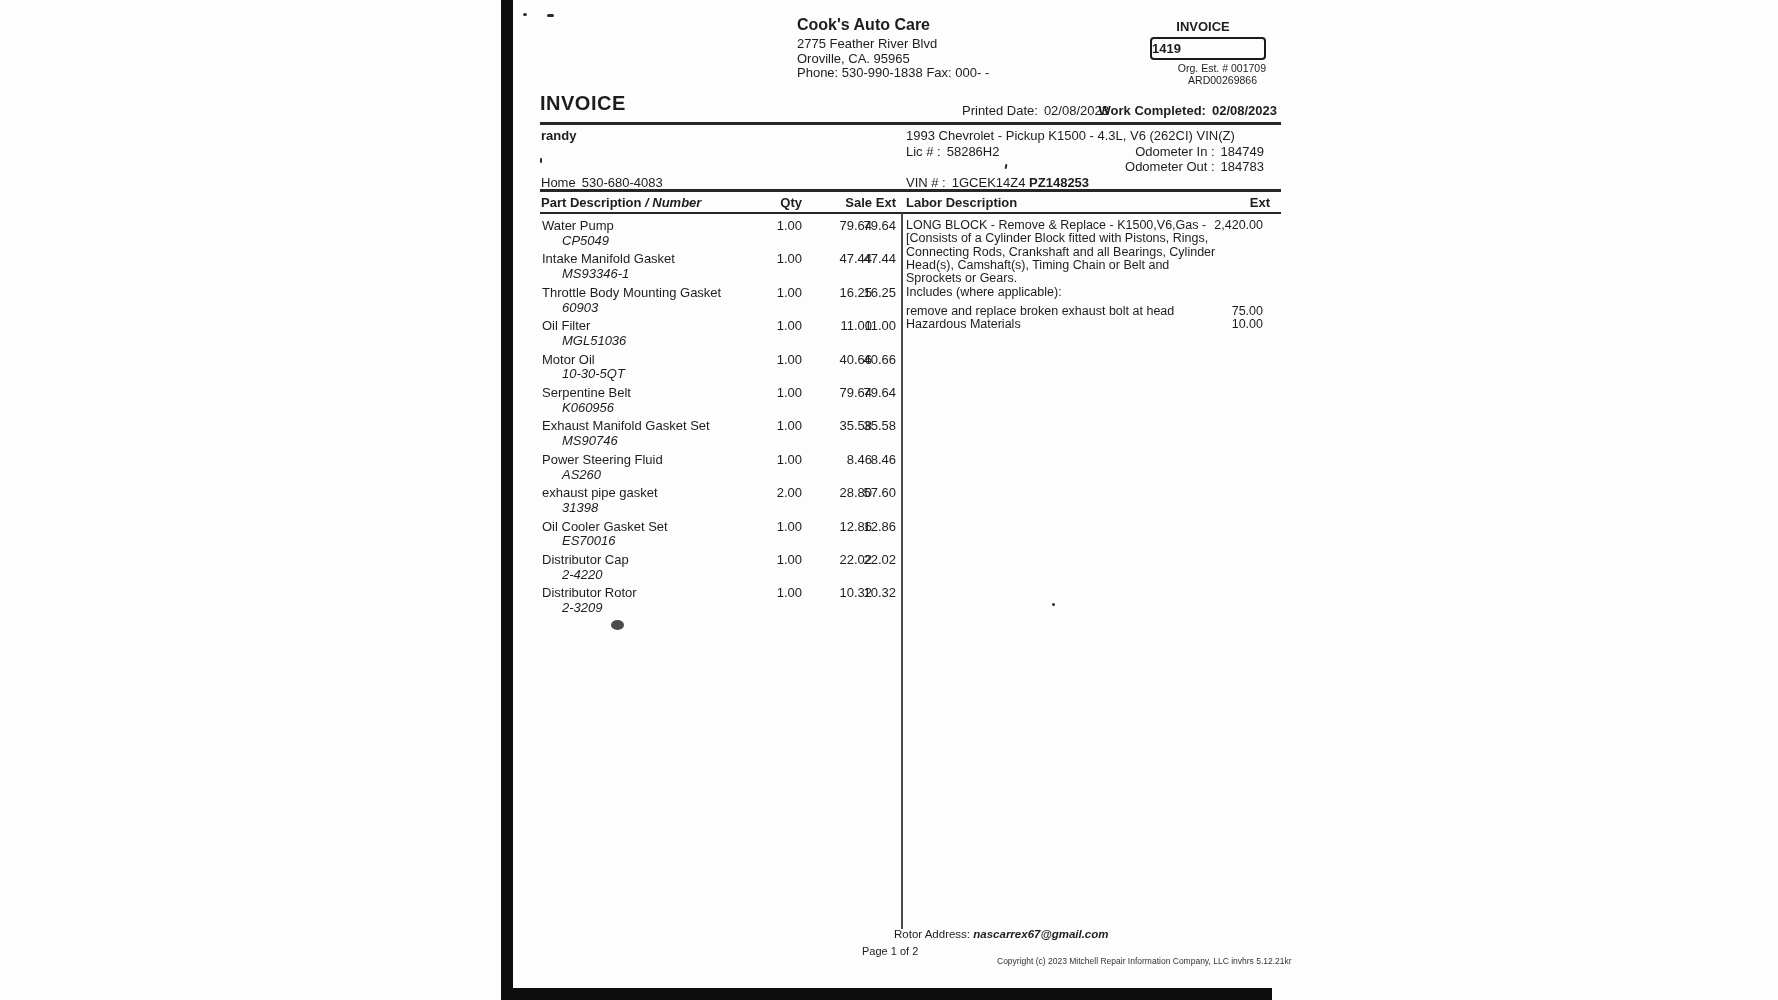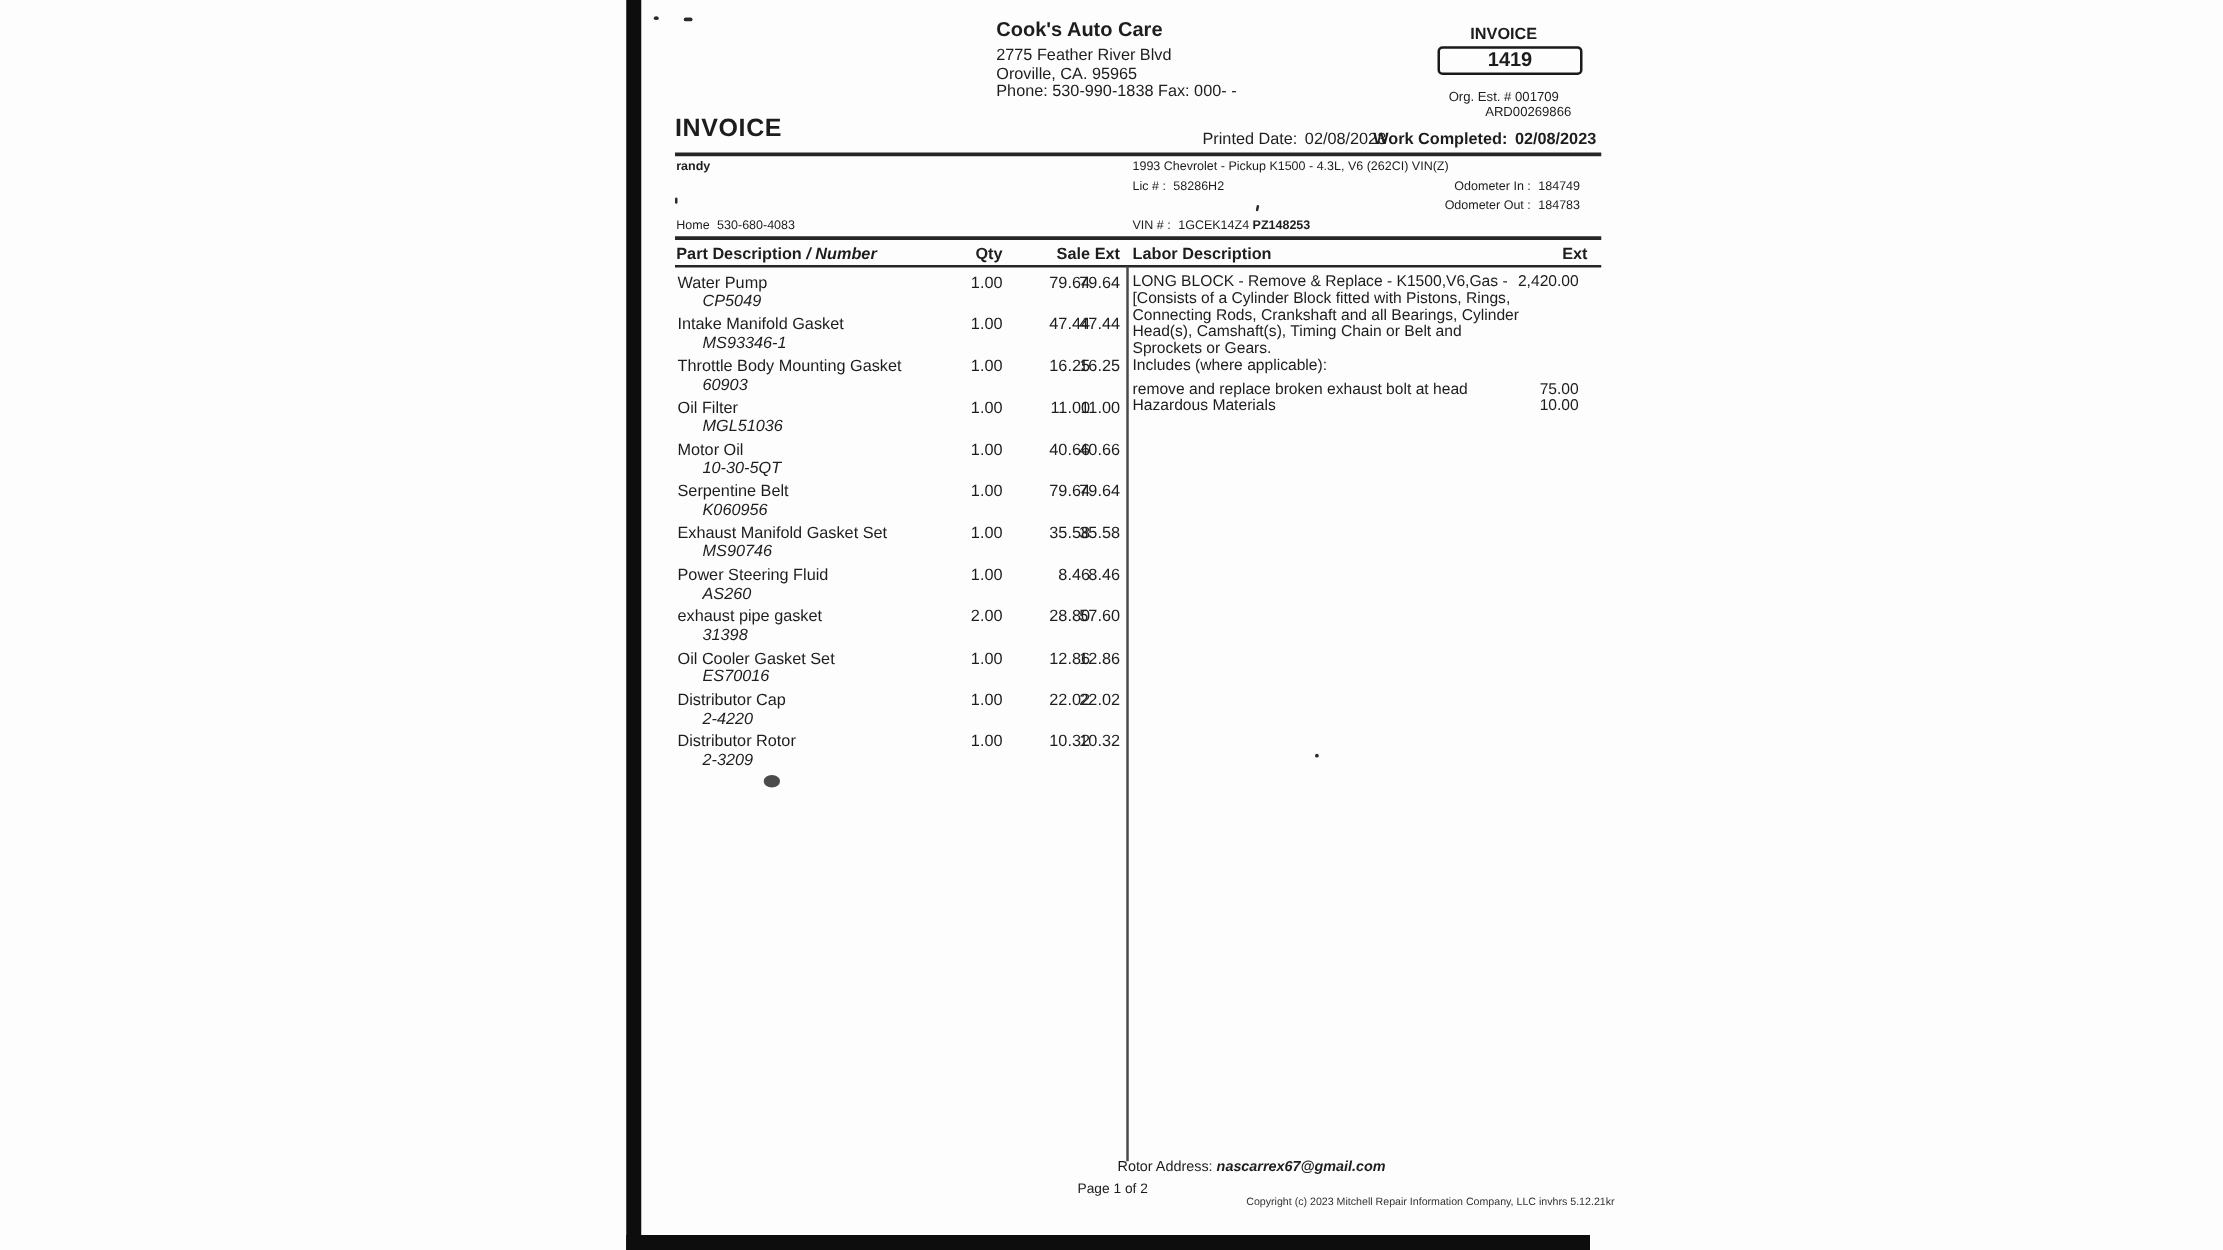--- a/index.html
+++ b/index.html
@@ -9,36 +9,36 @@
   .abs{position:absolute;}
   .b{font-weight:bold;}
   .i{font-style:italic;}
   .bar{background:#0d0d0d;}
   
   .shop{left:797px;top:15px;line-height:14.5px;font-size:13px;}
   .shop .shop-name{font-size:16px;font-weight:bold;line-height:20px;margin-bottom:2px;}
   .invbox-wrap{left:1140px;top:19px;width:126px;text-align:center;}
   .invbox-label{font-size:13px;font-weight:bold;}
   .invbox{margin:3px 0 0 10px;width:112px;height:19px;border:2px solid #1a1a1a;border-radius:4px;
-          font-size:16px;font-weight:bold;line-height:19px;text-align:center;}
-  .org-est{font-size:10.5px;margin-top:12px;}
+          font-size:13px;font-weight:bold;line-height:19px;text-align:left;}
+  .org-est{font-size:10.5px;text-align:right;margin-top:2px;}
   .ard{font-size:10.5px;text-align:right;padding-right:9px;}
   
   .doc-title{left:540px;top:92px;font-size:20px;font-weight:bold;letter-spacing:.5px;}
   .printed{left:962px;top:103px;font-size:13px;}
   .completed{right:501px;top:103px;font-size:13px;font-weight:bold;}
   .lblgap{display:inline-block;width:6px;}
   
   .rule{left:540px;width:741px;background:#262626;}
   .rule1{top:122px;height:3px;}
   .rule2{top:189px;height:3px;}
   .rule3{top:212px;height:2px;}
   .vdivider{left:901px;top:213px;width:2px;height:716px;background:#4a4a4a;}
   
-  .row13{font-size:10px;}
+  .row13{font-size:13px;}
   .customer-name{left:541px;top:128px;font-weight:bold;}
   .vehicle-desc{left:906px;top:128px;}
   .lic-line{left:906px;top:144px;}
   .odo-in{right:514px;top:144px;}
   .odo-out{right:514px;top:159px;}
   .home-line{left:541px;top:175px;}
   .vin-line{left:906px;top:175px;}
   
   .colheads{left:540px;top:195px;width:741px;height:16px;font-size:13px;font-weight:bold;}
   .colheads .ch{position:absolute;top:0;}

